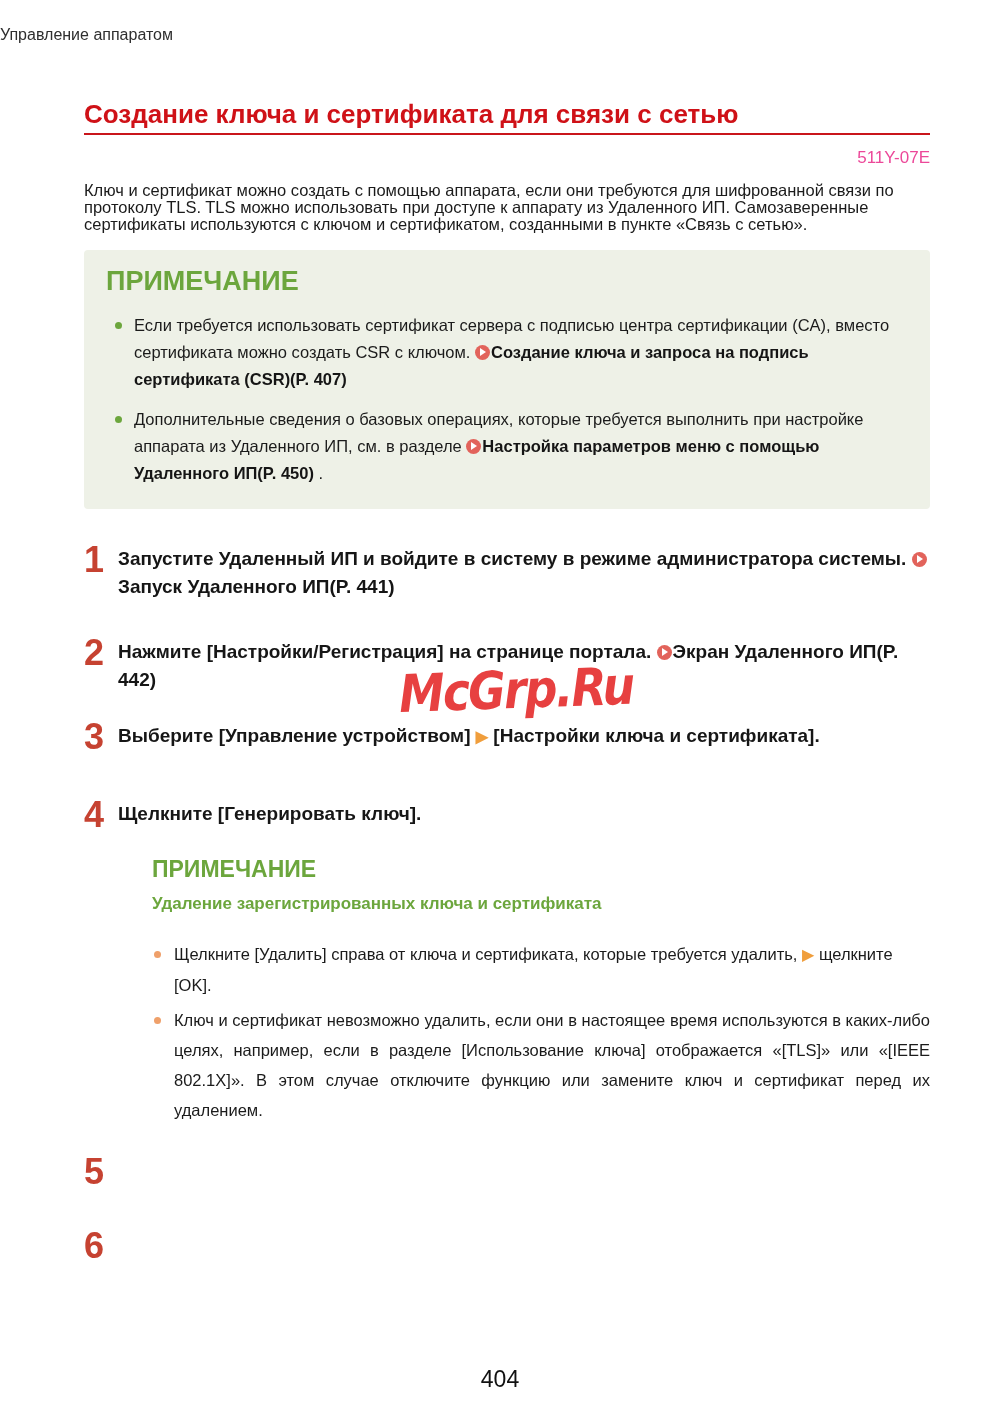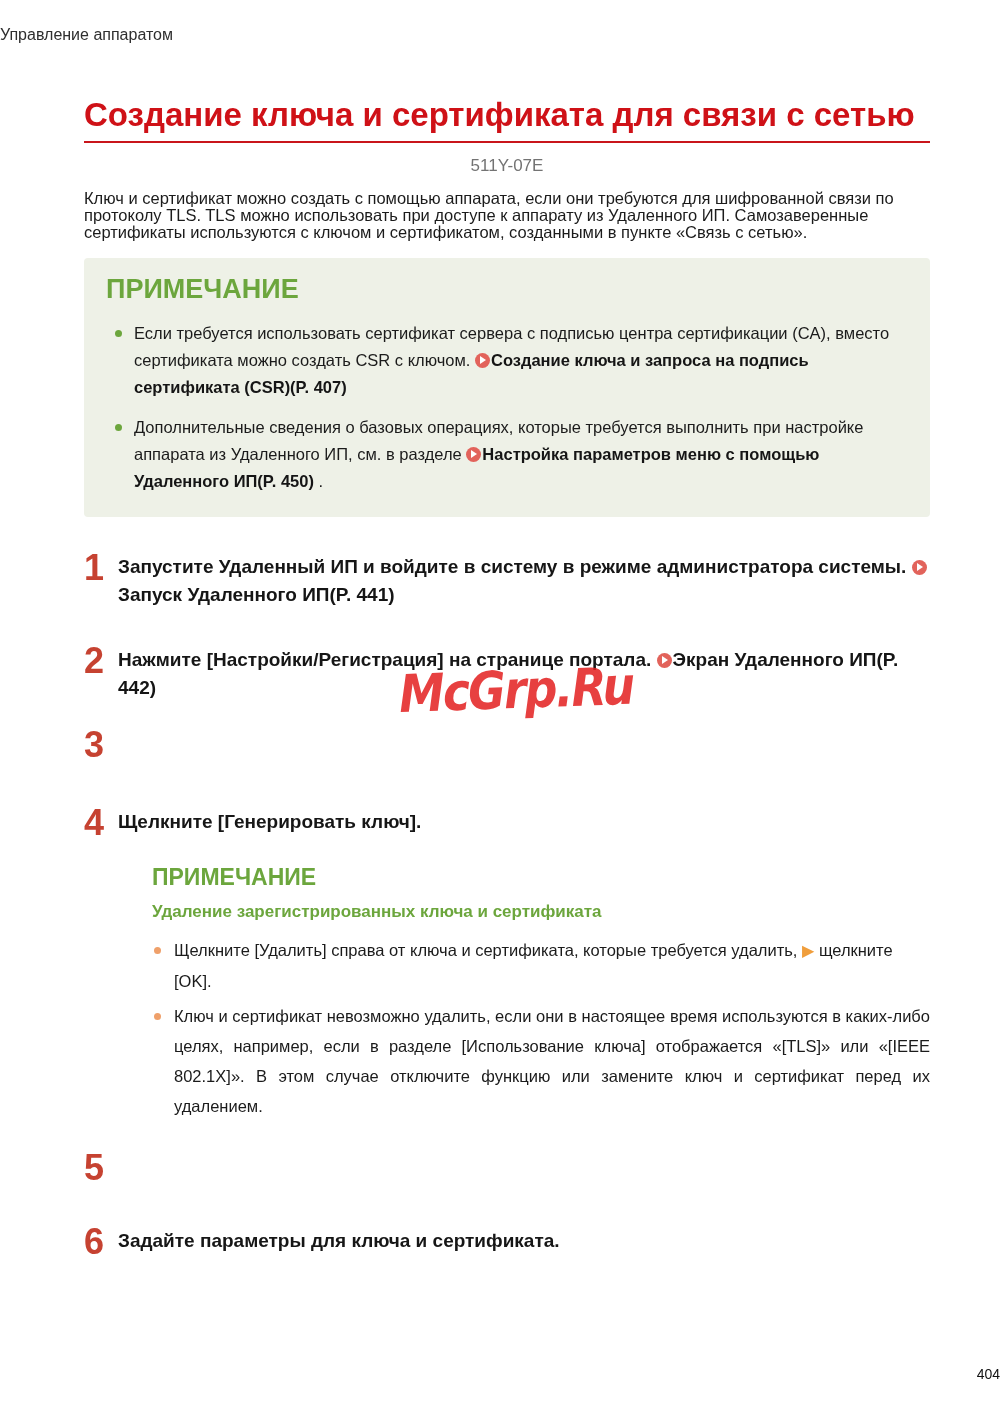--- a/index.html
+++ b/index.html
@@ -13,26 +13,26 @@
     overflow: hidden;
   }
   .page-header {
     position: absolute; top: 26px; left: 0; width: 100%;
     text-align: left; font-size: 16px; color: #2e2e2e;
   }
   .content { position: absolute; left: 84px; top: 0; width: 846px; }
 
   .title {
     margin: 96px 0 0 0;
-    font-size: 33px; font-weight: bold; line-height: 37px;
+    font-size: 26px; font-weight: bold; line-height: 37px;
     color: #cf1117;
     border-bottom: 2px solid #c9151b;
-    padding-bottom: 8px;
+    padding-bottom: 0;
   }
-  .doc-code { text-align: center; font-size: 17px; color: #737373; margin-top: 13px; }
+  .doc-code { text-align: right; font-size: 17px; color: #ec4899; margin-top: 13px; }
   .intro { font-size: 16.5px; line-height: 17px; margin-top: 14px; color: #1b1b1b; }
 
   .note-box {
     margin-top: 13px;
     background: #eef1e7;
     border-radius: 4px;
     padding: 16px 22px 22px 22px;
   }
   .note-box h2 {
     margin: 0 0 15px 0;
@@ -73,21 +73,21 @@
   .step.s1 { margin-bottom: 32px; }
   .step.s2 { margin-bottom: 23px; }
   .step.s3 { margin-bottom: 38px; }
   .step.s4 { margin-bottom: 21px; }
   .step.s5 { margin-bottom: 34px; }
 
   .arrow-sep { color: #f09e3c; font-size: 16px; }
 
   .inner-note { margin-left: 68px; margin-bottom: 27px; }
   .inner-note h3 { margin: 0 0 11px 0; font-size: 23px; font-weight: bold; color: #6ca63d; }
-  .inner-note .subheading { font-size: 17px; font-weight: bold; color: #6ca63d; margin-bottom: 13px; }
+  .inner-note .subheading { font-size: 17px; font-weight: bold; color: #6ca63d; margin-bottom: 25px; }
   .inner-list li {
     position: relative; padding-left: 22px;
     font-size: 16.5px; line-height: 30px; margin-bottom: 5px; color: #1b1b1b;
   }
   .dot-orange {
     position: absolute; left: 2px; top: 12px;
     width: 7px; height: 7px; border-radius: 50%; background: #efa06a;
   }
   .inner-list li.justify { text-align: justify; }
 
@@ -98,21 +98,21 @@
     color: rgba(227, 30, 30, 0.85);
     transform: rotate(-2deg) scaleX(0.88);
     transform-origin: left top;
     letter-spacing: -2px;
     white-space: nowrap;
     pointer-events: none;
   }
 
   .page-num {
     position: absolute; top: 1366px; left: 0; width: 100%;
-    text-align: right; font-size: 14px; color: #111;
+    text-align: center; font-size: 23px; color: #111;
   }
 </style>
 </head>
 <body>
 
 <div class="page-header">Управление аппаратом</div>
 
 <div class="content">
 
   <h1 class="title">Создание ключа и сертификата для связи с сетью</h1>
@@ -146,20 +146,23 @@
 
     <div class="step s2">
       <div class="step-num">2</div>
       <div class="step-body">
         <span>Нажмите [Настройки/Регистрация] на странице портала. </span><span class="ref-link"><span class="play-icon"><span class="play-tri"></span></span><span>Экран Удаленного ИП(P. 442)</span></span>
       </div>
     </div>
 
     <div class="step s3">
       <div class="step-num">3</div>
+      <div class="step-body">
+        <span>Выберите [Управление устройством] </span><span class="arrow-sep">▶</span><span> [Настройки ключа и сертификата].</span>
+      </div>
     </div>
 
     <div class="step s4">
       <div class="step-num">4</div>
       <div class="step-body">Щелкните [Генерировать ключ].</div>
     </div>
 
     <div class="inner-note">
       <h3>ПРИМЕЧАНИЕ</h3>
       <div class="subheading">Удаление зарегистрированных ключа и сертификата</div>
@@ -174,21 +177,20 @@
         </li>
       </ul>
     </div>
 
     <div class="step s5">
       <div class="step-num">5</div>
     </div>
 
     <div class="step s6">
       <div class="step-num">6</div>
-      <div class="step-body">Задайте параметры для ключа и сертификата.</div>
     </div>
 
   </div>
 </div>
 
 <div class="watermark">McGrp.Ru</div>
 
 <div class="page-num">404</div>
 
 </body></html>

